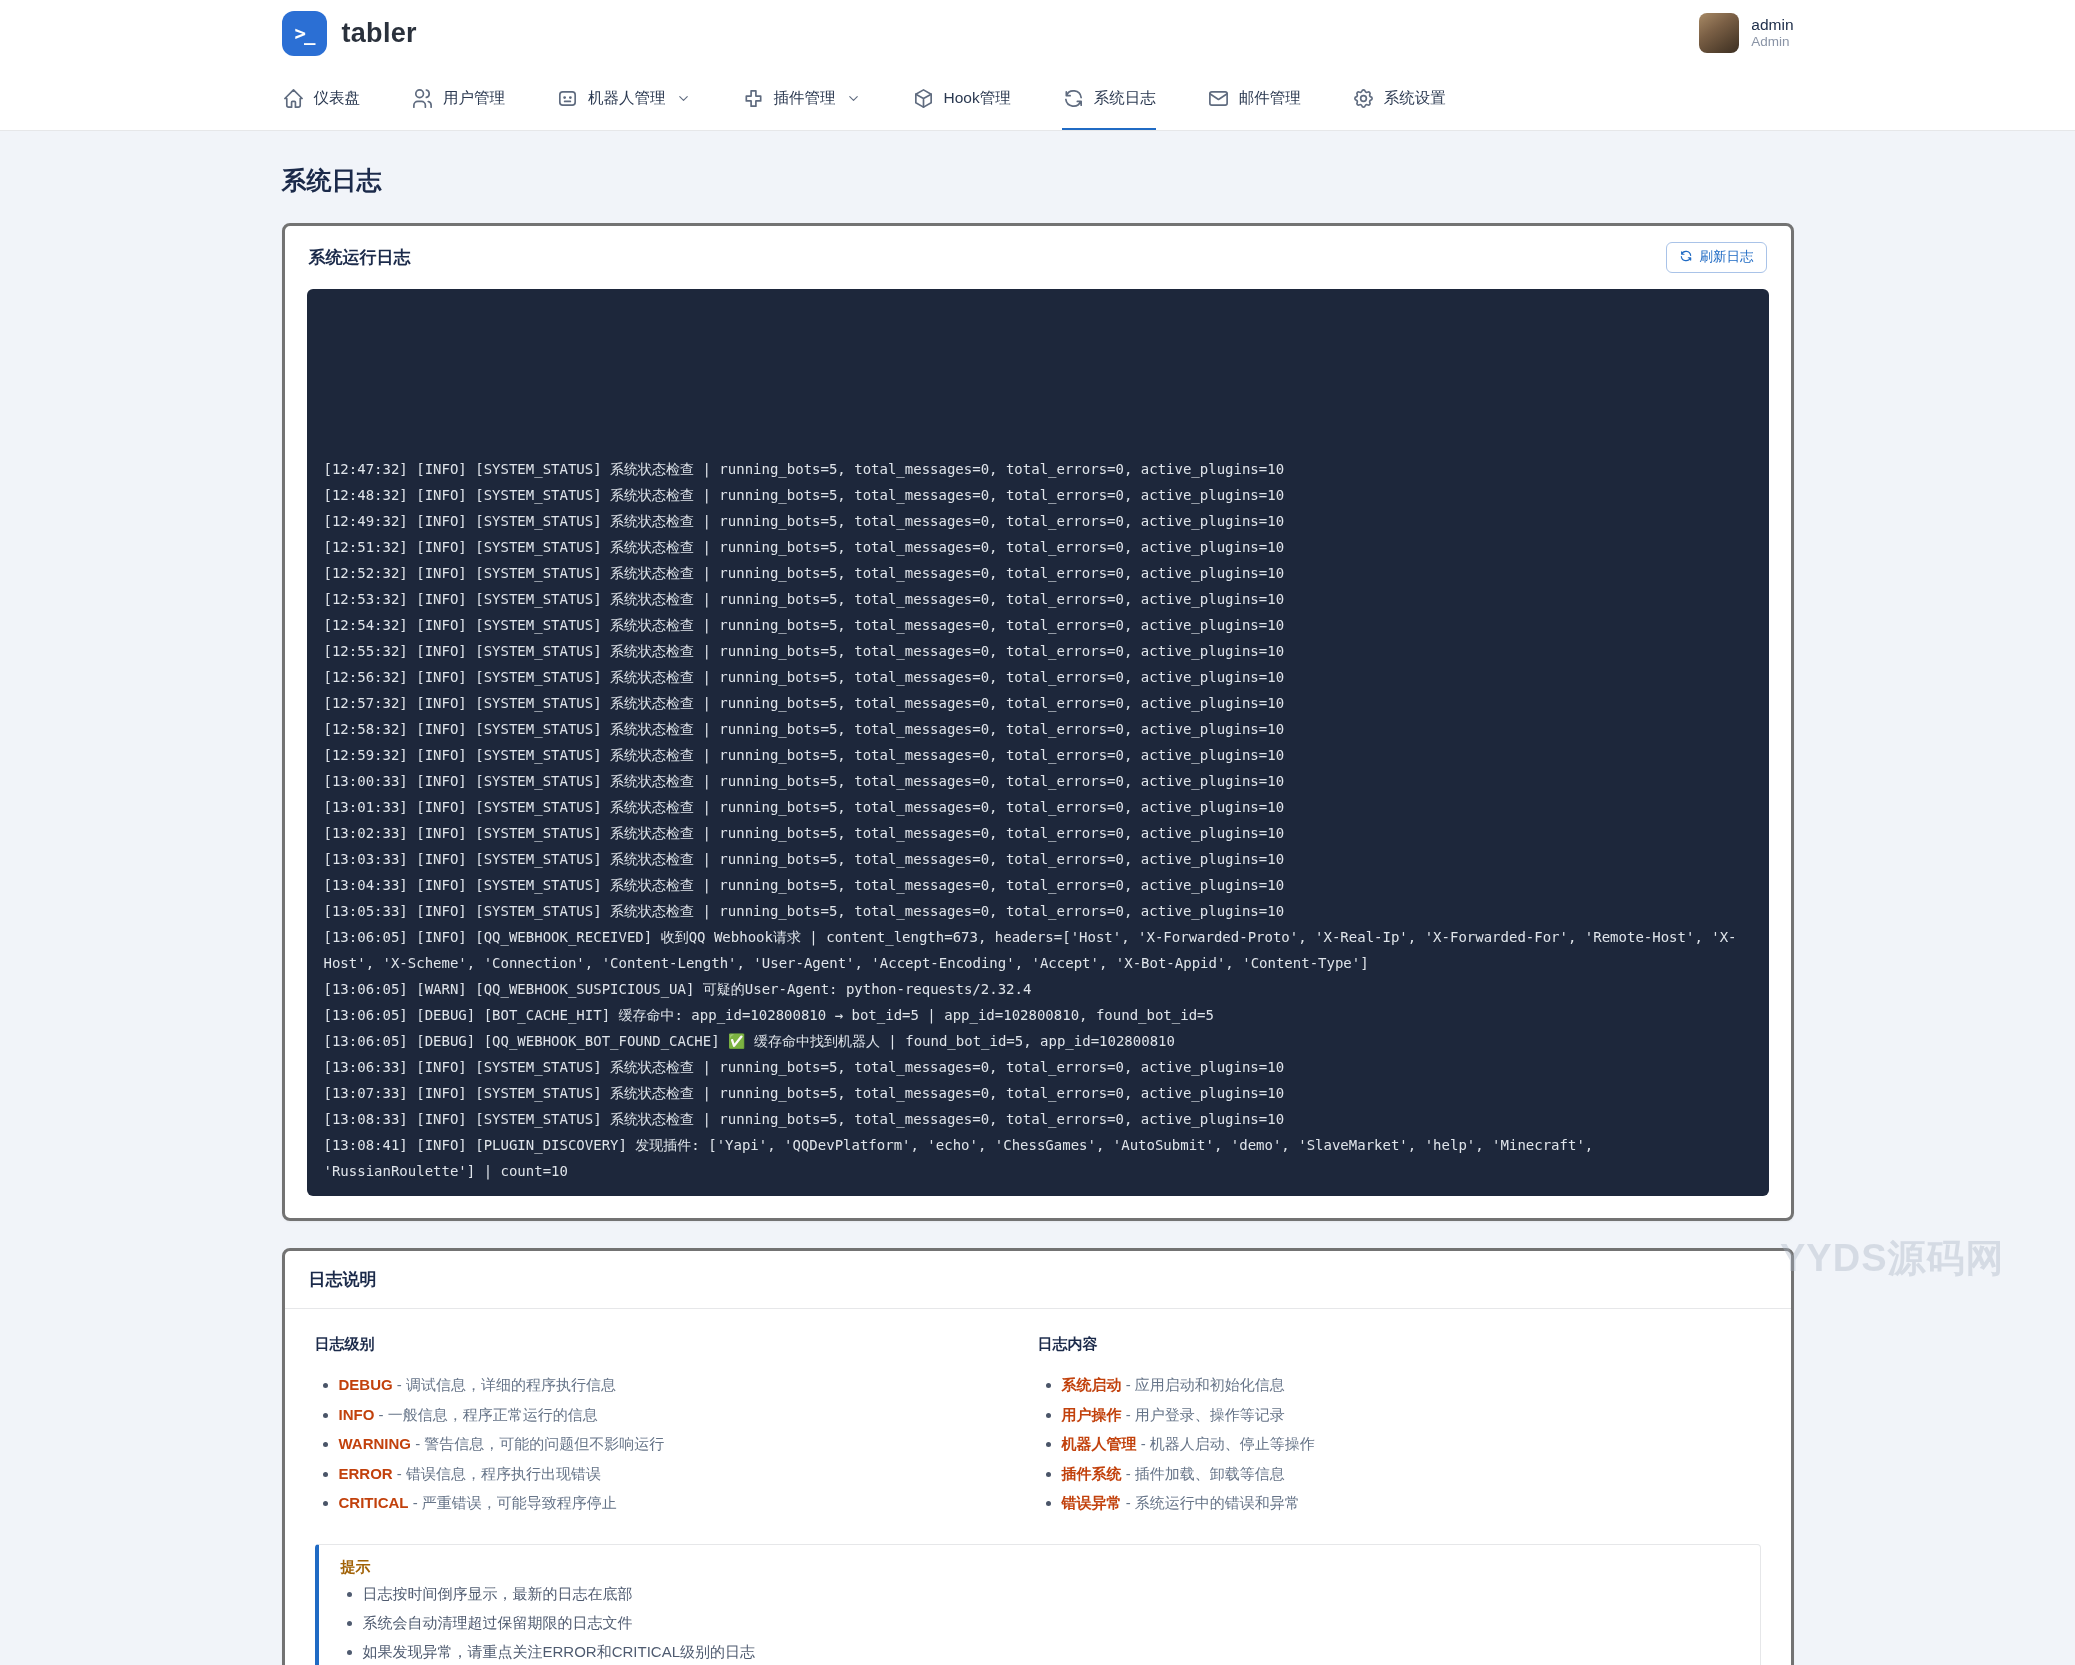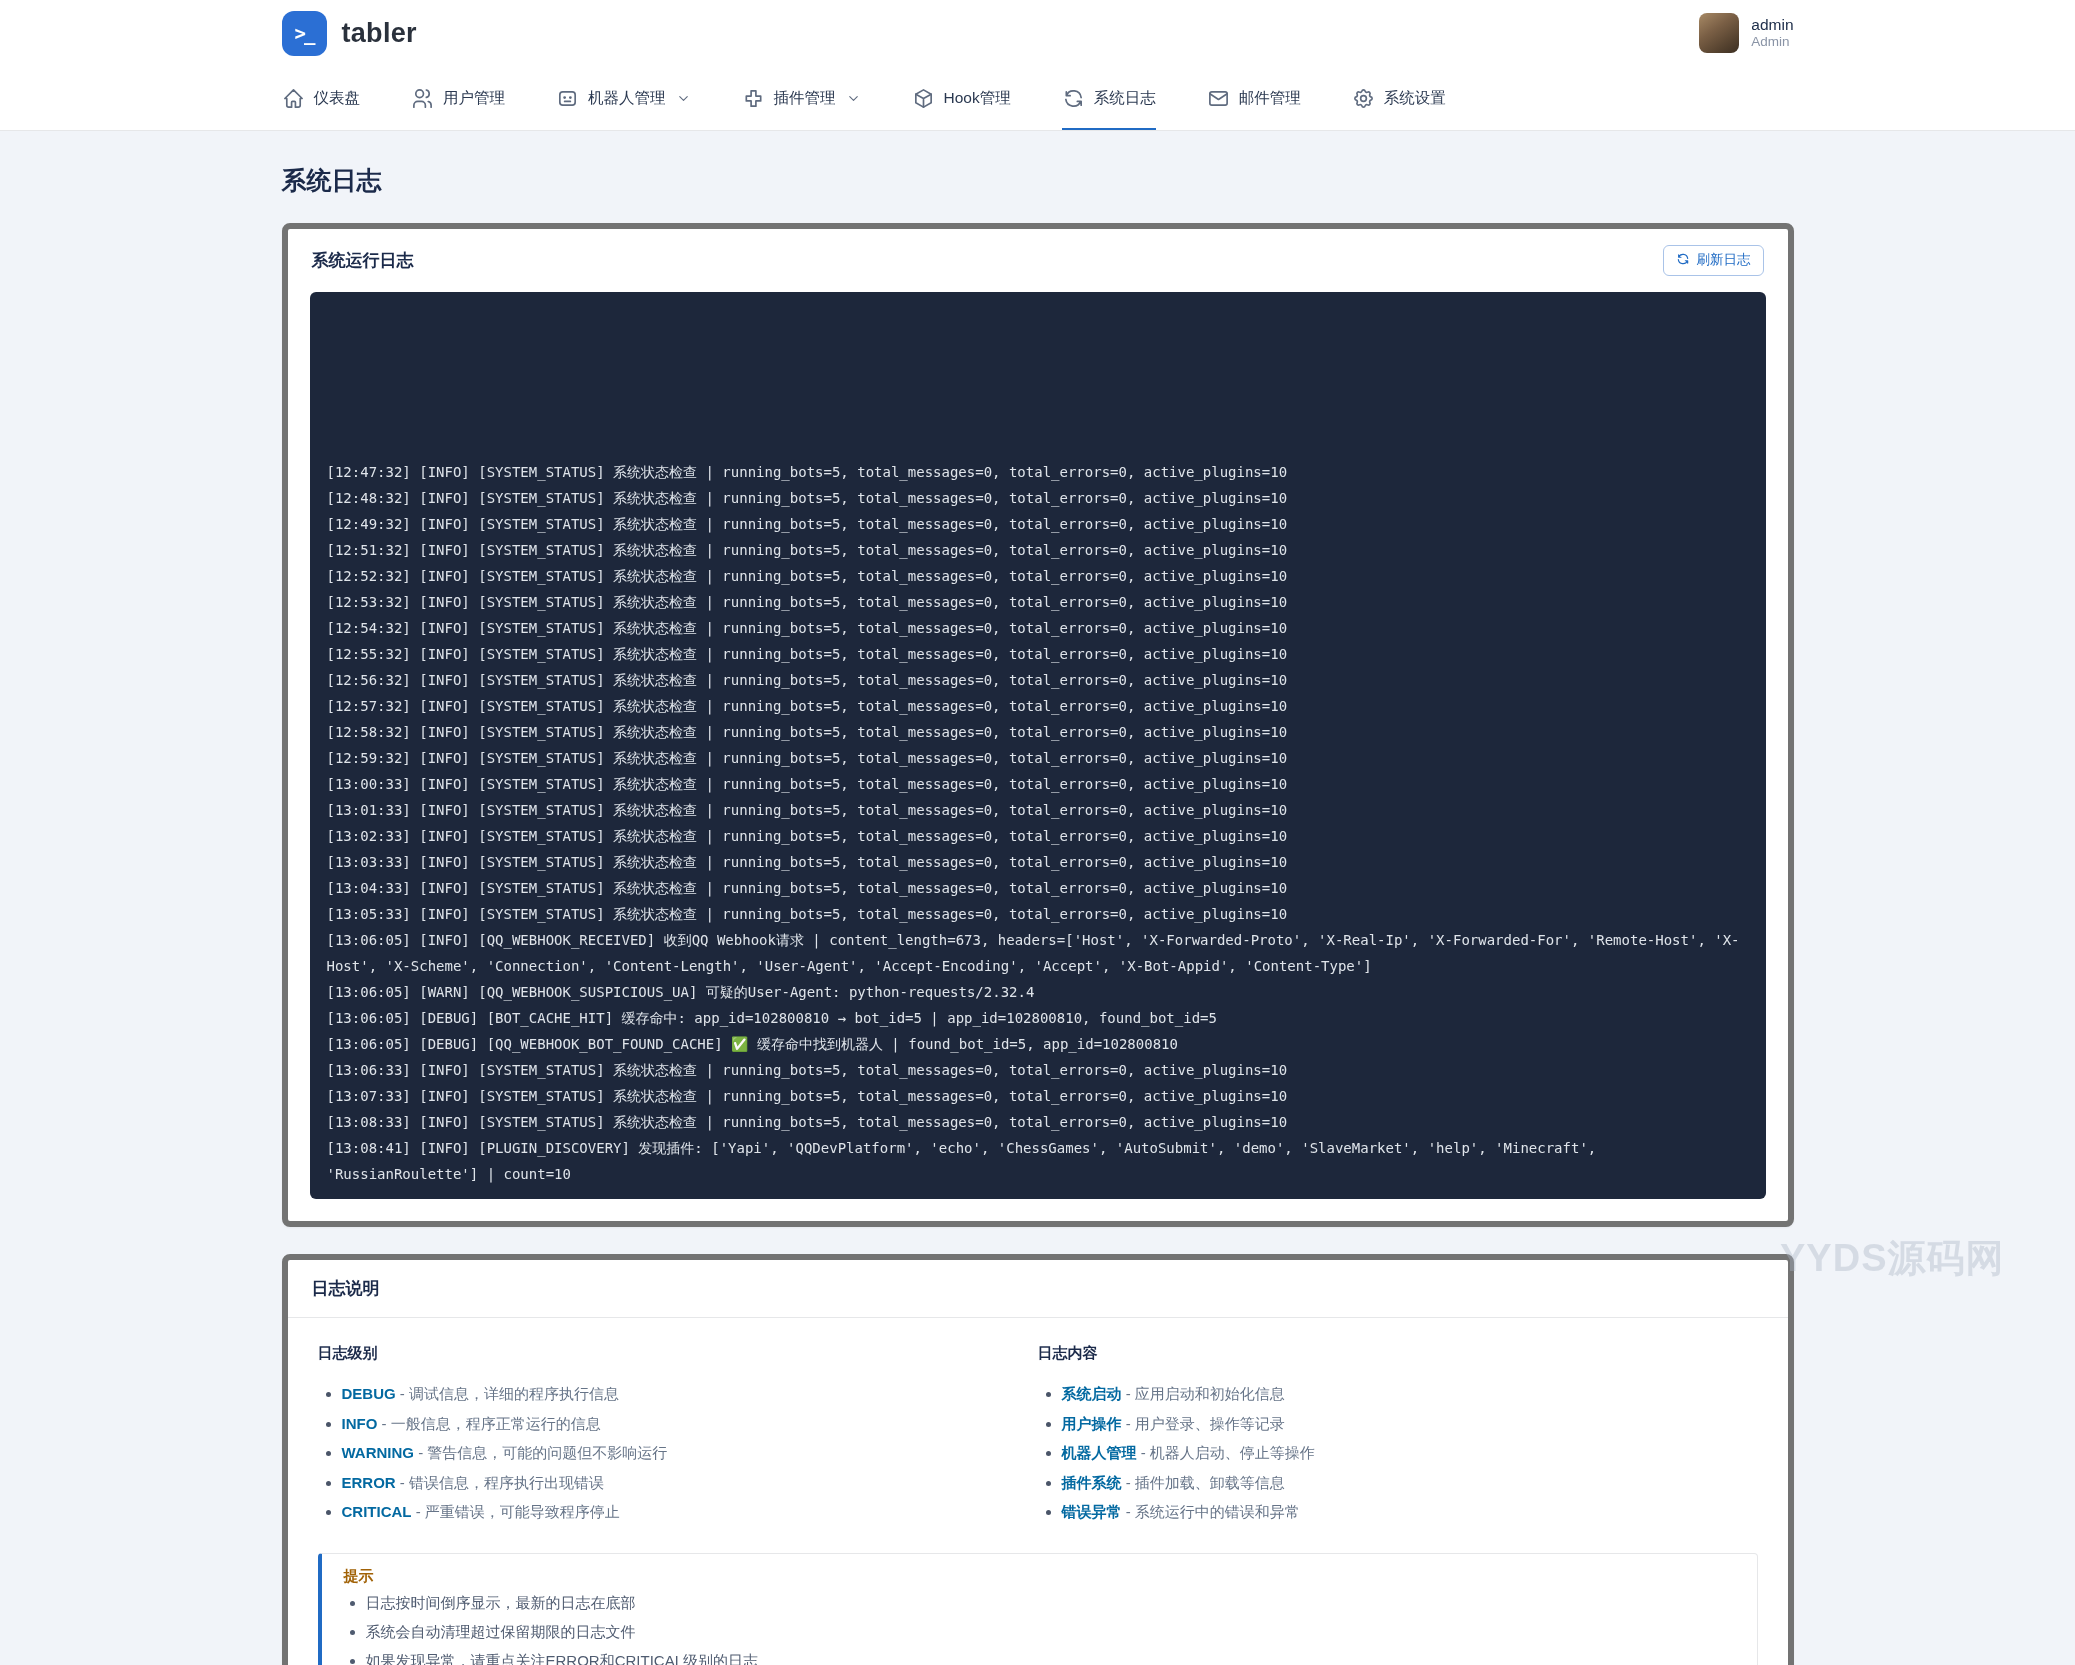--- a/index.html
+++ b/index.html
@@ -38,21 +38,21 @@
     cursor:pointer; border-bottom:2px solid transparent; padding-top:2px;
   }
   .nav-item.active { border-bottom-color:#206bc4; }
   .nav-ic, .chev { display:inline-flex; }
   .nav-ic svg { width:23px; height:23px; stroke:#5f6b7f; }
   .chev svg { width:15px; height:15px; stroke:#5f6b7f; margin-left:1px; }
 
   
   .page-title { font-size:25px; font-weight:700; color:#1b2a4a; margin:33px 0 26px; }
   .card {
-    background:#fff; border:6px solid #737373; border-radius:8px;
+    background:#fff; border:3px solid #737373; border-radius:8px;
     box-shadow:0 1px 2px rgba(35,46,60,.05);
   }
   .card-header { display:flex; align-items:center; justify-content:space-between; padding:16px 24px; }
   .card-title { font-size:17px; font-weight:600; color:#1b2a4a; }
   .btn-refresh {
     display:inline-flex; align-items:center; gap:7px;
     border:1px solid #a9c3e8; color:#206bc4; background:#fff;
     border-radius:6px; padding:5px 12px 6px; font-size:13.5px; cursor:pointer;
     font-family:inherit;
   }
@@ -71,21 +71,21 @@
 
   
   .legend-card { margin-top:27px; }
   .legend-card .card-header { border-bottom:1px solid #e6e7e9; padding:17px 24px;align-items:center; }
   .legend-body { display:flex; padding:26px 30px 0; }
   .legend-col { width:50%; }
   .col-heading { font-size:15px; font-weight:700; color:#1b2a4a; margin-bottom:16px; }
   .legend-col ul { margin:0; padding-left:24px; }
   .legend-col li { font-size:15px; line-height:29.5px; color:#667488; }
   .legend-col li::marker { color:#4a5568; }
-  .term { font-weight:700; color:#0369a1; }
+  .term { font-weight:700; color:#c2410c; }
 
   
   .tip {
     margin:26px 30px 30px; background:#fff;
     border:1px solid #e6e7e9; border-left:4px solid #206bc4; border-radius:4px;
     padding:13px 22px 16px;
   }
   .tip-title { color:#a16207; font-weight:700; font-size:15px; margin-bottom:2px; }
   .tip ul { margin:0; padding-left:22px; }
   .tip li { font-size:15px; line-height:29px; color:#4f5b70; }

